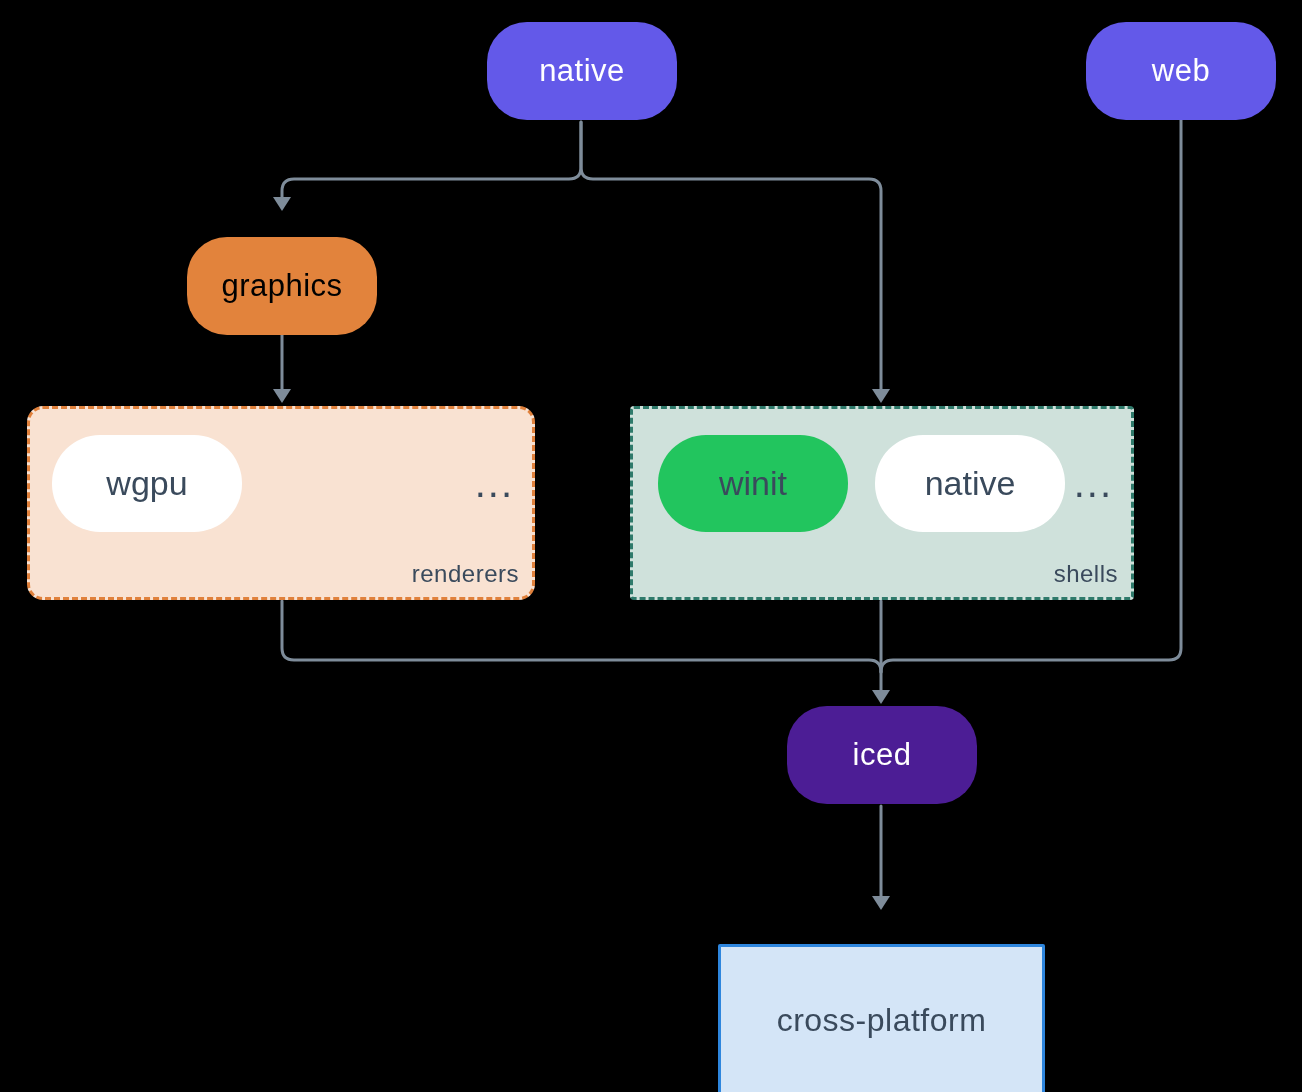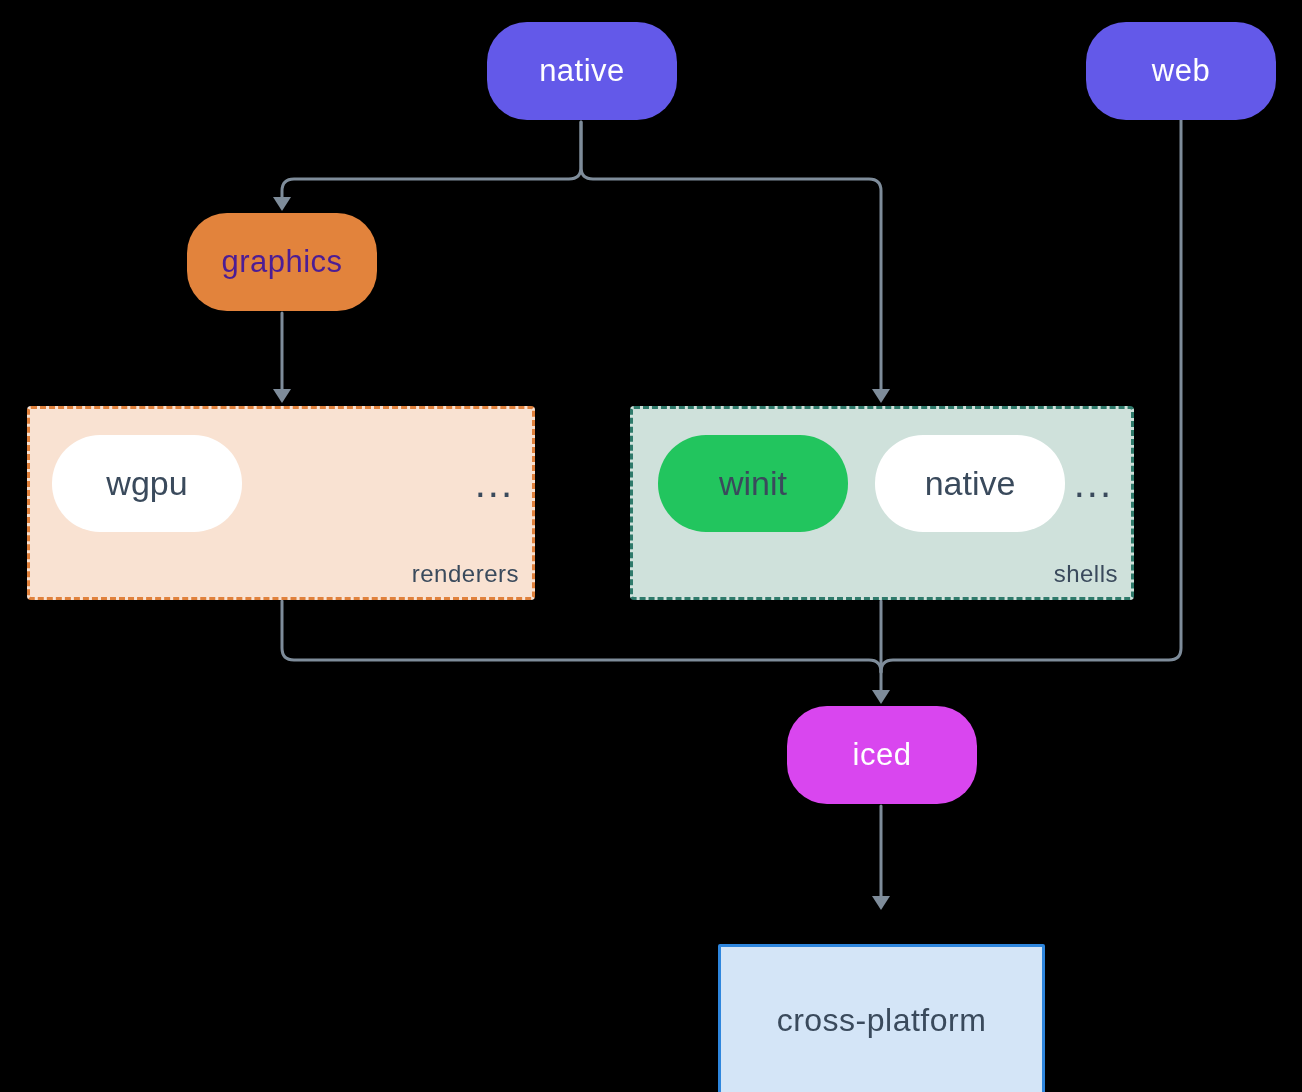--- a/index.html
+++ b/index.html
@@ -41,21 +41,21 @@
   #graphics { left: 187px;  top: 213px; }
   #iced     { left: 787px;  top: 706px; }
   .group {
     position: absolute;
     top: 406px;
     height: 194px;
     border: 3px dashed;
     border-radius: 4px;
     box-sizing: border-box;
   }
-  #renderers { left: 27px;  width: 508px; }
+  #renderers { left: 27px;  width: 508px; border-radius: 16px; }
   #shells    { left: 630px; width: 504px; }
   .wpill {
     position: absolute;
     top: 26px;
     width: 190px;
     height: 97px;
     border-radius: 48px;
     display: flex;
     align-items: center;
     justify-content: center;
@@ -121,21 +121,21 @@
   </svg>
 
   <div class="pill" id="web" style="background: rgb(99, 89, 233); color: rgb(255, 255, 255);">
     <span>web</span>
   </div>
 
   <div class="pill" id="native" style="background: rgb(99, 89, 233); color: rgb(255, 255, 255);">
     <span>native</span>
   </div>
 
-  <div class="pill" id="graphics" style="background: rgb(226, 131, 60); color: #4c1d95;">
+  <div class="pill" id="graphics" style="background: rgb(226, 131, 60); color: #000000; margin-top: 24px;">
     <span>graphics</span>
   </div>
 
   <div class="group" id="renderers" style="background: rgb(249, 226, 210); border-color: rgb(224, 129, 60);">
     <div class="wpill p1" style="background: rgb(255, 255, 255); color: rgb(58, 74, 92);">
       <span>wgpu</span>
     </div>
     <div class="dots" style="color: rgb(58, 74, 92);">...</div>
     <div class="glabel" style="color: rgb(58, 74, 92);">renderers</div>
   </div>
@@ -144,21 +144,21 @@
     <div class="wpill p1" style="background: #22c55e; color: rgb(58, 74, 92);">
       <span>winit</span>
     </div>
     <div class="wpill p2" style="background: rgb(255, 255, 255); color: rgb(58, 74, 92);">
       <span>native</span>
     </div>
     <div class="dots" style="color: rgb(58, 74, 92);">...</div>
     <div class="glabel" style="color: rgb(58, 74, 92);">shells</div>
   </div>
 
-  <div class="pill" id="iced" style="background: #d946ef; color: rgb(255, 255, 255);">
+  <div class="pill" id="iced" style="background: #4c1d95; color: rgb(255, 255, 255);">
     <span>iced</span>
   </div>
 
   <div id="app" style="background: rgb(212, 229, 247); border-color: rgb(46, 134, 222); color: rgb(58, 74, 92); margin-top: 32px;">
     <span>cross-platform</span>
   </div>
 
 </div>
 
 </body></html>

